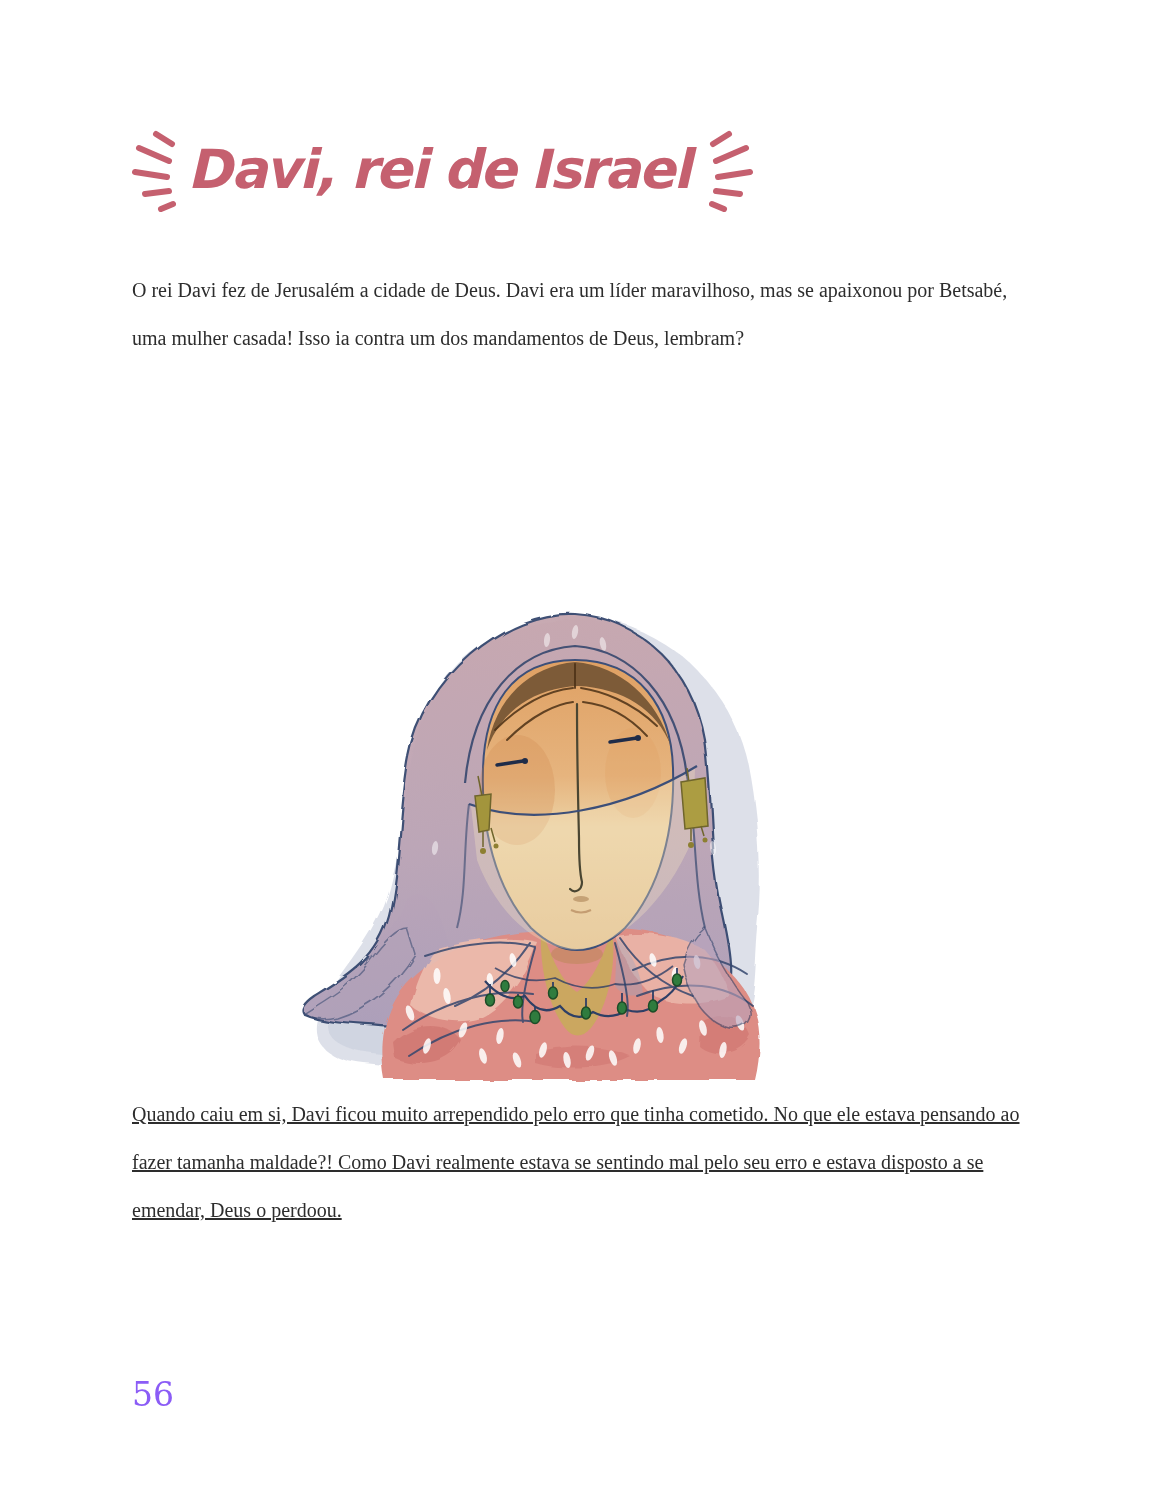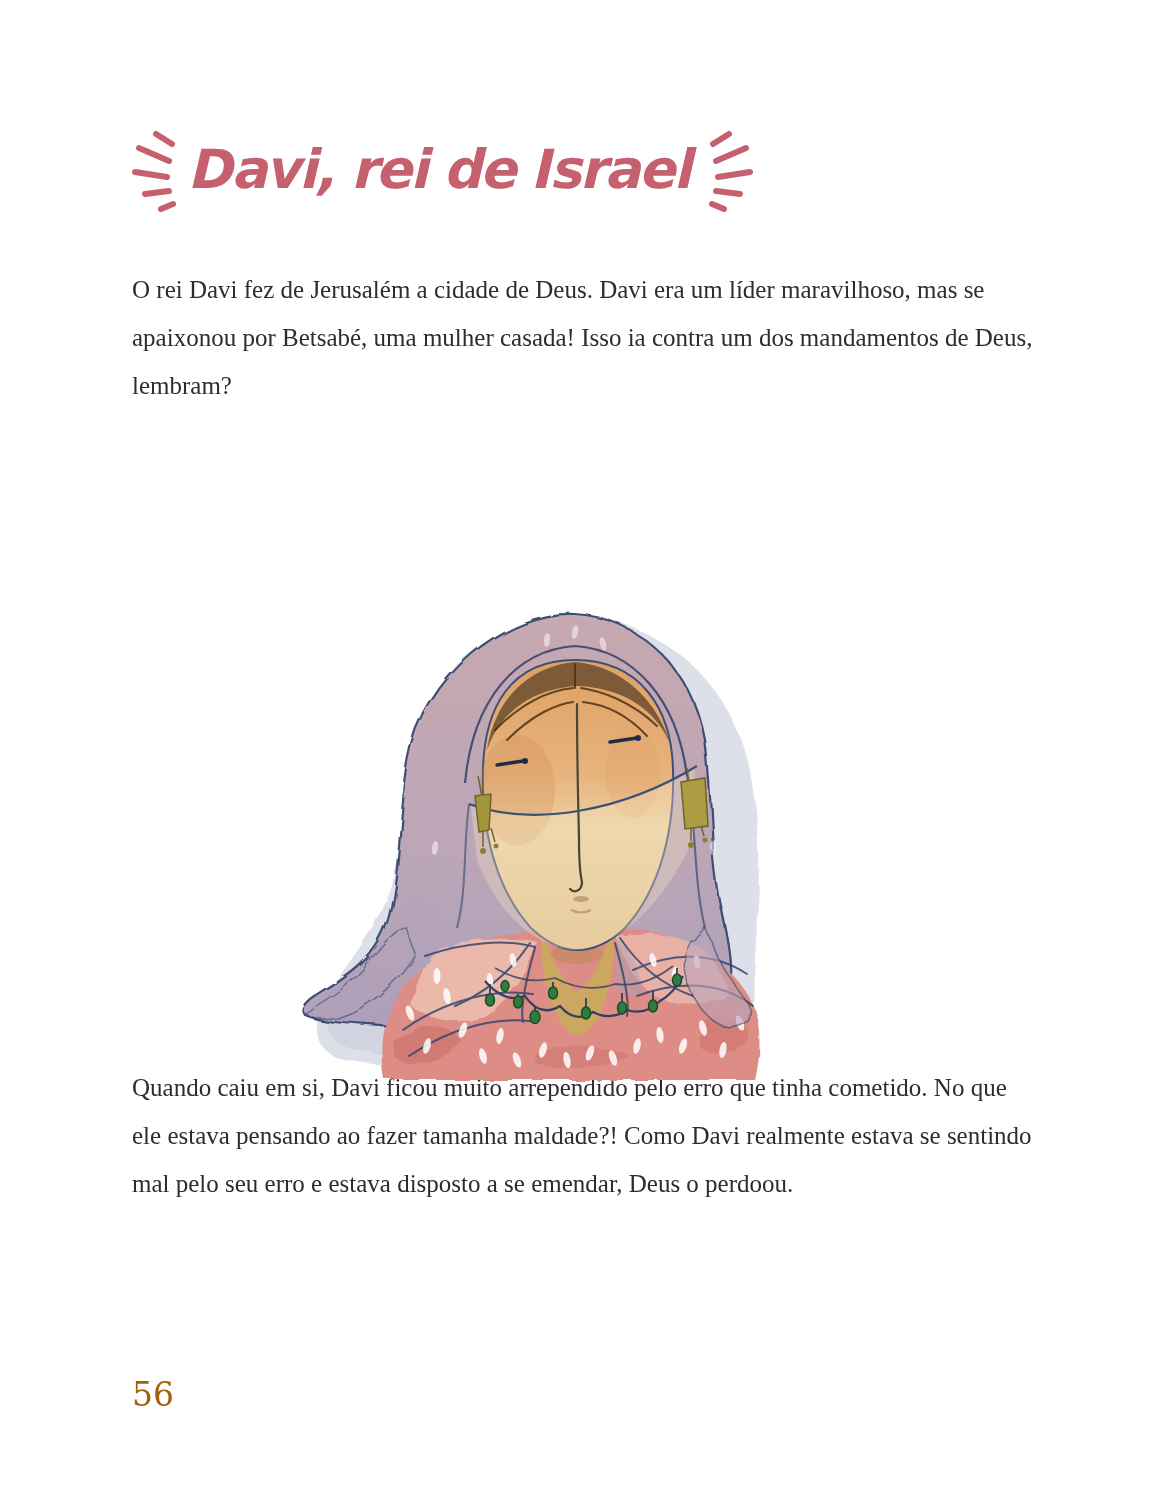--- a/index.html
+++ b/index.html
@@ -29,35 +29,35 @@
     font-size:54px;
     letter-spacing:-2px;
     color:var(--accent);
     white-space:nowrap;
     transform:skewX(-2deg);
   }
   .burst{flex:0 0 auto;display:block;}
   .para{
     position:absolute;left:132px;width:905px;
     margin:0;
-    font-size:25px;line-height:48px;
+    font-size:20px;line-height:48px;
     color:var(--body-text);
   }
   .para-1{top:266px;}
   .para-2{top:434px;}
-  .para-3{top:1064px;}
+  .para-3{top:1090px;text-decoration:underline;}
   .illustration{
     position:absolute;left:285px;top:598px;
     width:500px;height:500px;
   }
   .page-number{
     position:absolute;left:132px;top:1375px;
     font-family:"DejaVu Serif", serif;
     font-size:33px;
-    color:#a16207;
+    color:#8b5cf6;
   }
 </style>
 </head>
 <body>
 
 <div class="page">
 
   <div class="title-row">
     <svg class="burst" width="46" height="86" viewBox="0 0 46 86" aria-hidden="true">
       <g stroke="currentColor" stroke-width="6" stroke-linecap="round" fill="none">

